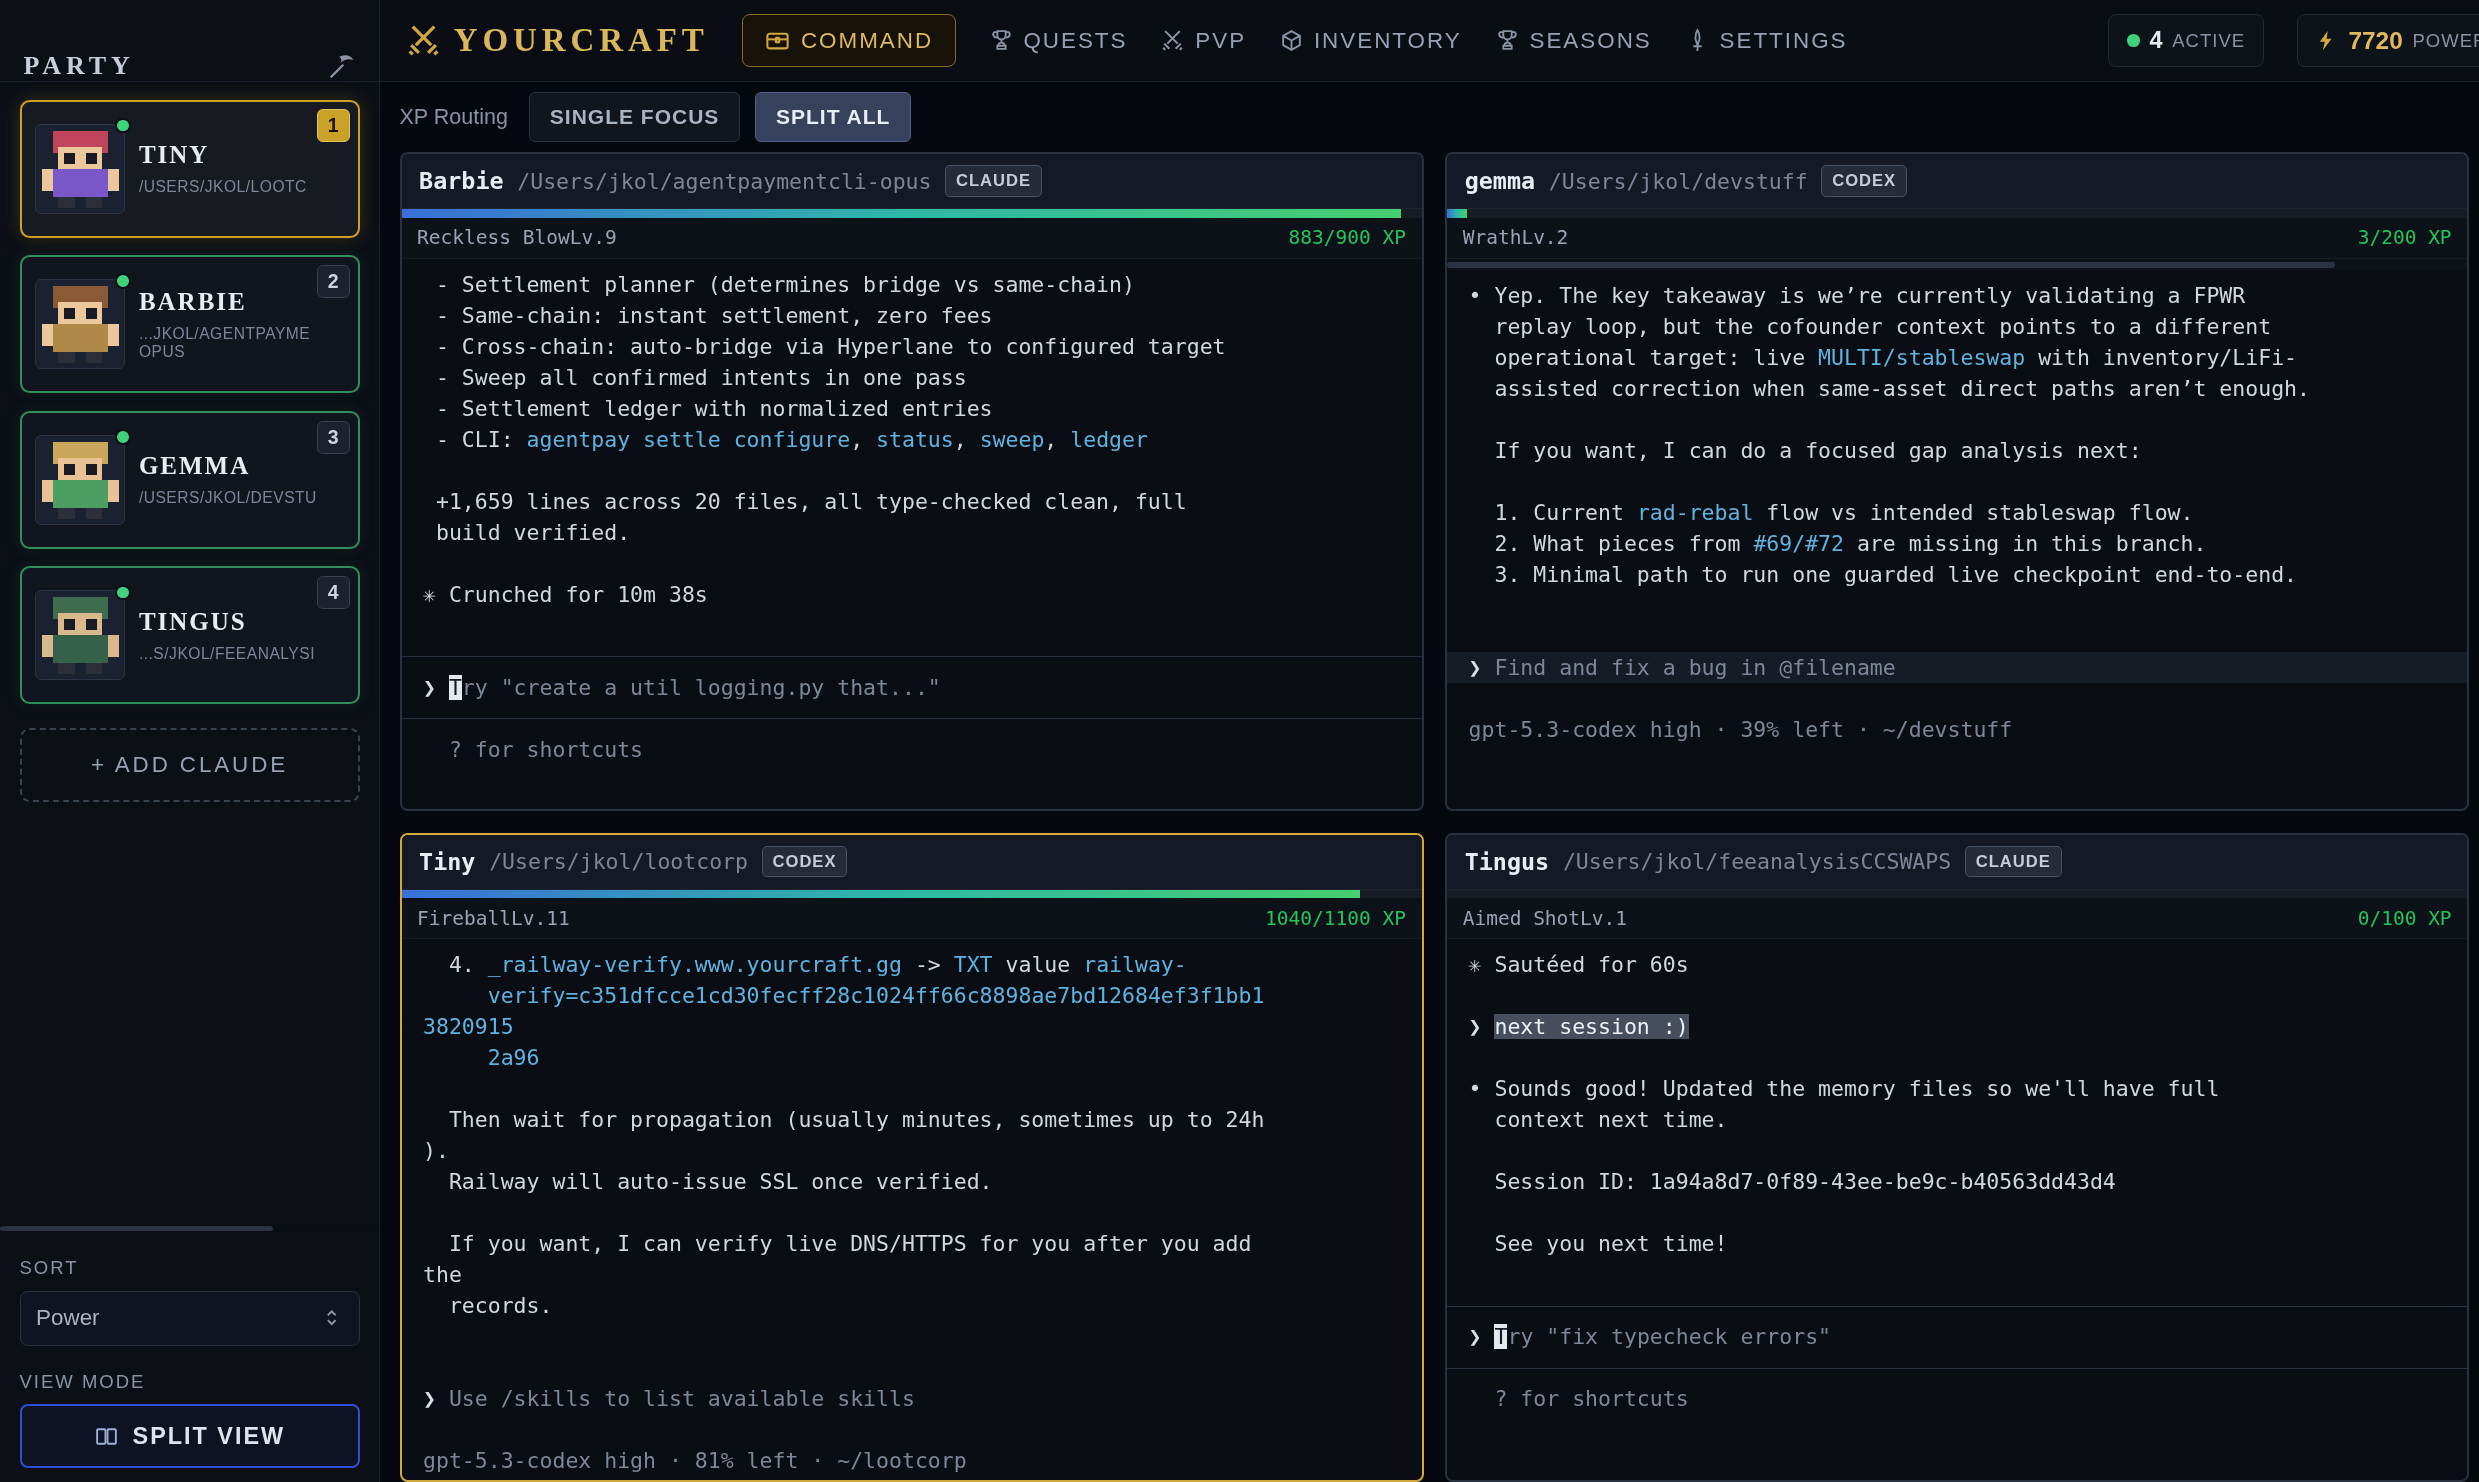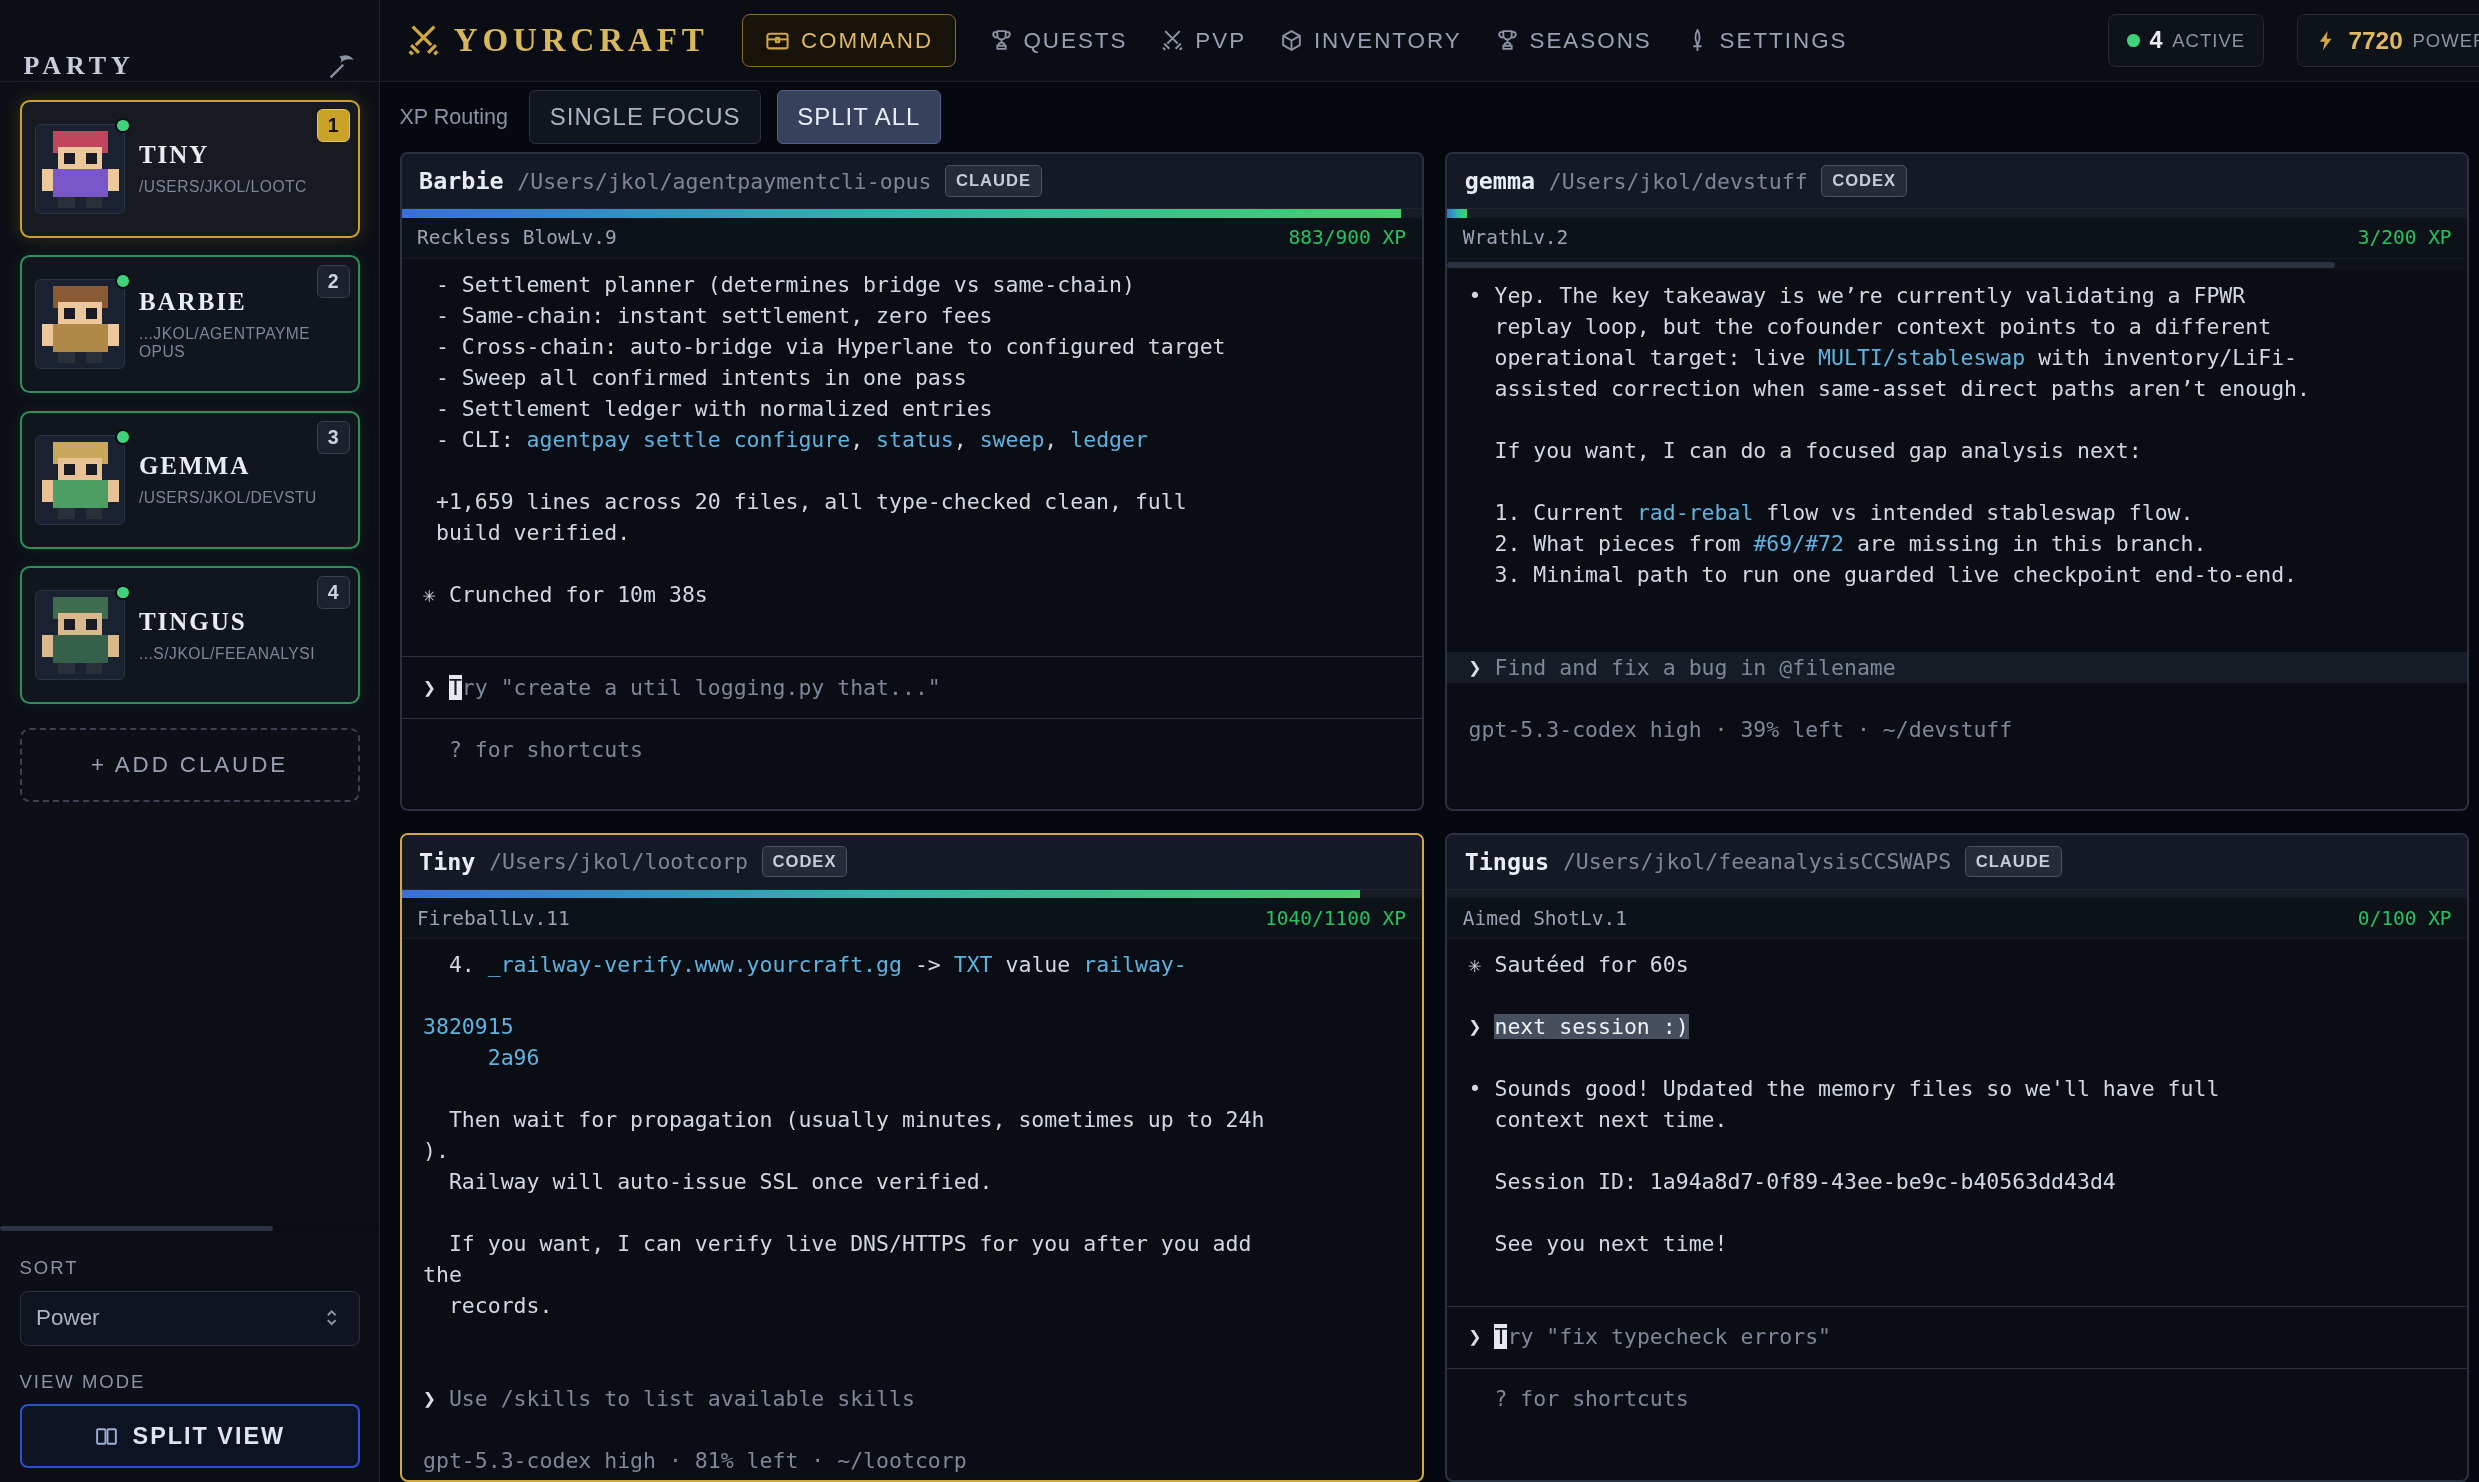--- a/index.html
+++ b/index.html
@@ -41,21 +41,21 @@
   .pill.first{margin-left:auto}
   .pill.power{margin-right:-27px}
   .gdot{width:12.7px;height:12.7px;border-radius:50%;background:#3fd27a}
   .pill .num{font-weight:bold;font-size:23.4px;color:#e9edf3}
   .pill.power .num{color:#e0b95f;font-size:24.4px}
   .pill .lbl{font-size:18.5px;letter-spacing:1px;color:#8a93a3}
 
   .content{flex:1;display:flex;flex-direction:column;min-height:0;padding:0 9.8px 0 19.5px}
   .xp-row{height:70px;flex-shrink:0;display:flex;align-items:center;gap:15.6px;padding-right:7.8px}
   .xp-row .lbl{font-size:21.5px;color:#8a93a3;margin-right:5.9px}
-  .seg-btn{padding:11.7px 19.5px;font-size:24px;font-weight:normal;letter-spacing:1px;border-radius:5.9px;border:1px solid #2a3140;background:#11151d;color:#aab3c2;cursor:pointer}
+  .seg-btn{padding:11.7px 19.5px;font-size:21px;font-weight:bold;letter-spacing:1px;border-radius:5.9px;border:1px solid #2a3140;background:#11151d;color:#aab3c2;cursor:pointer}
   .seg-btn.active{background:#37415c;border-color:#51608a;color:#e8edf7}
 
   .grid{flex:1;display:grid;grid-template-columns:1fr 1fr;grid-template-rows:659px minmax(0,1fr);gap:21.5px;min-height:0}
   .panel{border:2px solid #2a3140;border-radius:7.8px;background:#0a0d13;display:flex;flex-direction:column;overflow:hidden;min-height:0}
   .panel.sel{border-color:#d2a93c}
   .p-header{height:55px;flex-shrink:0;background:#141925;border-bottom:1px solid #1e2430;display:flex;align-items:center;gap:13.7px;padding:0 17.6px;font-family:"DejaVu Sans Mono",monospace}
   .p-title{font-weight:bold;color:#e9edf3;font-size:23.4px}
   .p-path{color:#7d8698;font-size:21.5px;white-space:nowrap;overflow:hidden}
   .p-badge{background:#252b38;border:1px solid #4a5468;border-radius:4.9px;color:#c6cdd9;font-size:16.6px;font-weight:bold;padding:4.9px 9.8px;letter-spacing:1px;font-family:"Liberation Sans",sans-serif;flex-shrink:0}
   .p-xpbar{height:8.8px;background:#161b24}
@@ -383,21 +383,21 @@
           </div>
           <div class="p-xpbar">
               <div class="xp-fill" style="width: 94%;"></div>
             </div>
           <div class="p-xplabels">
             <span><span>Fireball</span><span>Lv.11</span></span>
             <span class="xp">1040/1100 XP</span>
           </div>
           <div class="p-body">
               <div class="t-row"><span>  4. </span><span class="cy">_railway-verify.www.yourcraft.gg</span><span> -&gt; </span><span class="cy">TXT</span><span> value </span><span class="cy">railway-</span></div>
-              <div class="t-row"><span>     </span></div>
+              <div class="t-row"><span>     </span><span class="cy">verify=c351dfcce1cd30fecff28c1024ff66c8898ae7bd12684ef3f1bb1</span></div>
               <div class="t-row"><span class="cy">3820915</span></div>
               <div class="t-row"><span>     </span><span class="cy">2a96</span></div>
               <div class="t-row"><span>&nbsp;</span></div>
               <div class="t-row"><span>  Then wait for propagation (usually minutes, sometimes up to 24h</span></div>
               <div class="t-row"><span>).</span></div>
               <div class="t-row"><span>  Railway will auto-issue SSL once verified.</span></div>
               <div class="t-row"><span>&nbsp;</span></div>
               <div class="t-row"><span>  If you want, I can verify live DNS/HTTPS for you after you add</span></div>
               <div class="t-row"><span>the</span></div>
               <div class="t-row"><span>  records.</span></div>

